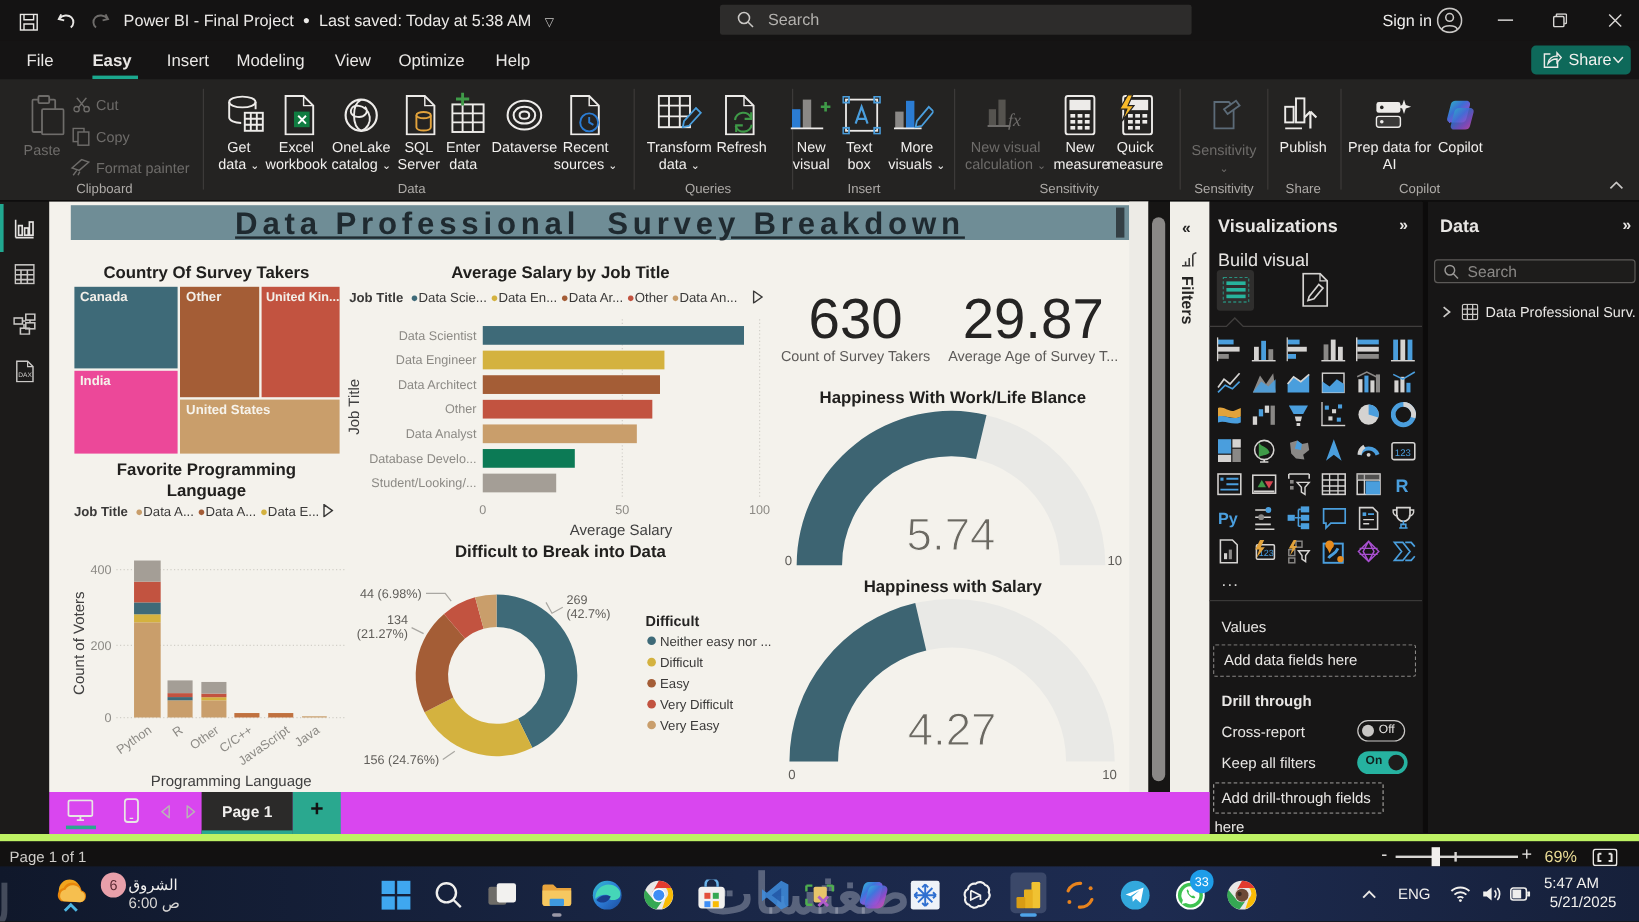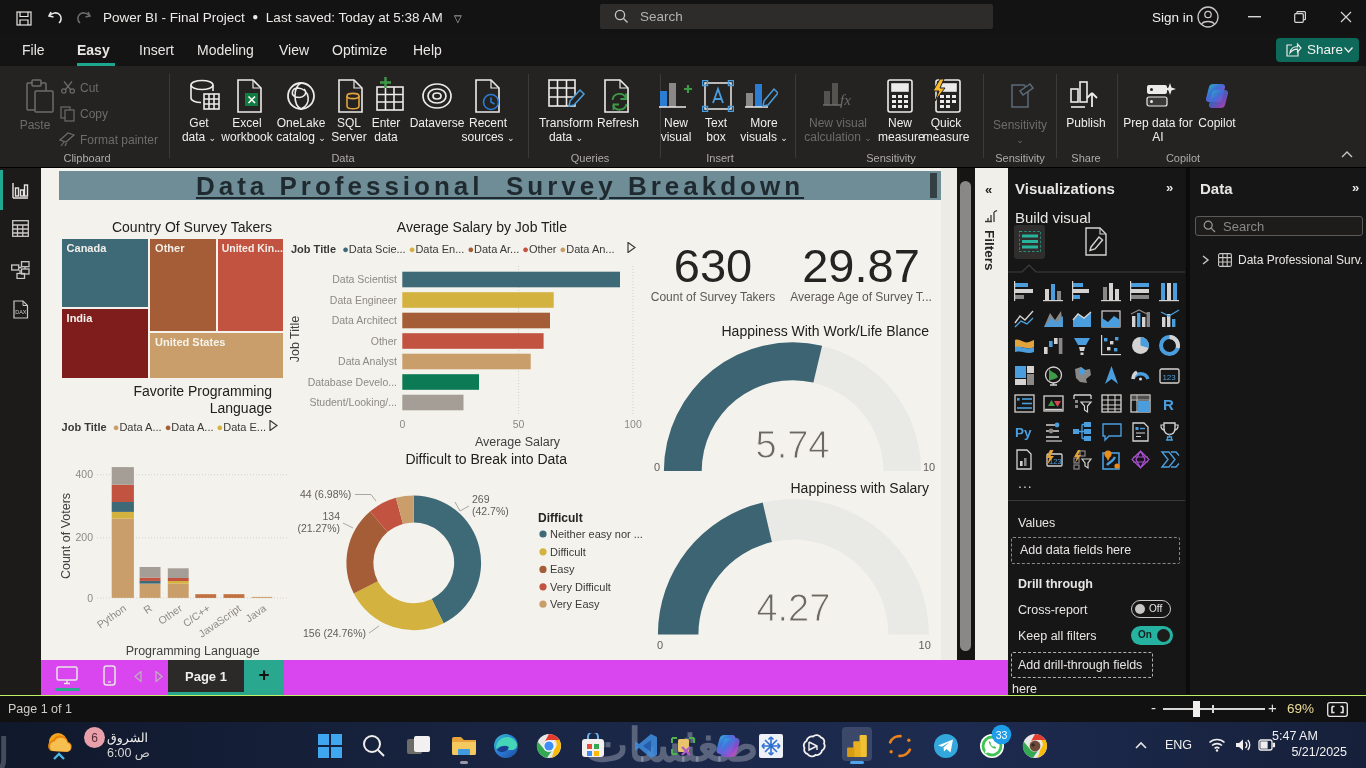--- a/index.html
+++ b/index.html
@@ -20,24 +20,24 @@
 .rtext { position:absolute; font-size:12px; color:#f1efed; text-align:center; line-height:13.5px; }
 .rtext.dis { color:#6e6c6a; }
 .rdiv { position:absolute; top:8px; width:1px; height:84px; background:#3c3a39; }
 
 #sidebar { position:absolute; left:0; top:168px; width:41px; height:527px; background:#1c1b1a; }
 #sidebar .act { position:absolute; left:0; top:2px; width:3px; height:40px; background:#21a890; }
 
 #canvas { position:absolute; left:41px; top:168px; width:916px; height:492px; background:#f4f2ec; }
 #banner { position:absolute; left:18px; top:3px; width:882px; height:29px; background:#6f8d96; }
 #banner .t { position:absolute; width:100%; top:0px; text-align:center; font-size:26px; font-weight:bold; color:#1f2a30; text-decoration:underline; letter-spacing:4px; }
-.ctitle { position:absolute; font-weight:normal; color:#21201e; font-size:14px; text-align:right; }
+.ctitle { position:absolute; font-weight:bold; color:#21201e; font-size:14px; text-align:center; }
 
 #pagetabs { position:absolute; left:41px; top:660px; width:967px; height:35px; background:#d946ef; }
-#statusbar { position:absolute; left:0; top:695px; width:1366px; height:27px; background:#121111; border-top:1px solid #bef264; color:#cfcdca; font-size:12.5px; }
+#statusbar { position:absolute; left:0; top:695px; width:1366px; height:27px; background:#121111; border-top:6px solid #bef264; color:#cfcdca; font-size:12.5px; }
 #taskbar { position:absolute; left:0; top:722px; width:1366px; height:46px; background:linear-gradient(90deg,#10182b 0%,#1a2747 45%,#1d2b50 70%,#16203a 100%); }
 .tbi { position:absolute; top:733px; width:26px; height:26px; }
 svg { display:block; }
 </style>
 </head>
 <body>
 <div id="app">
   <div id="titlebar">
     <svg class="abs" style="left:16px;top:11px" width="16" height="15" viewBox="0 0 16 15" fill="none" stroke="#e8e6e4" stroke-width="1.2">
       <rect x="1" y="1" width="14" height="13"></rect>
@@ -323,21 +323,21 @@
   <div id="canvas">
     <div id="banner">
         <div class="t">Data Professional&nbsp; Survey Breakdown</div>
         <div class="abs" style="left:871px;top:2px;width:7px;height:25px;background:#343f44"></div>
       </div>
 
     <div class="ctitle" style="left:31px;top:51px;width:200px">Country Of Survey Takers</div>
     <div class="abs" style="left:20.6px;top:71px;width:86.4px;height:67.8px;background:#3e6a78">
         <span style="color:#f2efe9;font-size:11px;font-weight:bold;position:absolute;left:5px;top:3px;white-space:nowrap">Canada</span>
       </div>
-    <div class="abs" style="left:20.6px;top:141.3px;width:86.4px;height:68.3px;background:#7f1d1d">
+    <div class="abs" style="left:20.6px;top:141.3px;width:86.4px;height:68.3px;background:#ec4899">
         <span style="color:#f6f3ec;font-size:11px;font-weight:bold;position:absolute;left:5px;top:3px;white-space:nowrap">India</span>
       </div>
     <div class="abs" style="left:109.1px;top:71px;width:65.6px;height:92.2px;background:#a45d36">
         <span style="color:#f2efe9;font-size:11px;font-weight:bold;position:absolute;left:5px;top:3px;white-space:nowrap">Other</span>
       </div>
     <div class="abs" style="left:109.1px;top:164.5px;width:133.1px;height:45.1px;background:#c99e6b">
         <span style="color:#f6f3ec;font-size:11px;font-weight:bold;position:absolute;left:5px;top:3px;white-space:nowrap">United States</span>
       </div>
     <div class="abs" style="left:176.7px;top:71px;width:65.5px;height:92.2px;background:#c25340">
         <span style="color:#f2efe9;font-size:10.5px;font-weight:bold;position:absolute;left:4px;top:3px;white-space:nowrap">United Kin...</span>
@@ -962,16 +962,16 @@
       </svg>
     <svg class="abs" style="left:1235px;top:738px" width="17" height="14" viewBox="0 0 17 14" fill="#f0efed">
         <path d="M1 5 H4 L8 1.5 V12.5 L4 9 H1 Z"></path>
         <path d="M10.5 4 a4.5 4.5 0 0 1 0 6 M12.8 2 a7.5 7.5 0 0 1 0 10" fill="none" stroke="#f0efed" stroke-width="1.4"></path>
       </svg>
     <svg class="abs" style="left:1256px;top:738px" width="20" height="14" viewBox="0 0 20 14" fill="none" stroke="#f0efed" stroke-width="1.3">
         <rect x="3" y="2" width="13" height="10" rx="2"></rect>
         <path d="M16.8 5.5 h1.6 v3 h-1.6" fill="#f0efed"></path>
         <rect x="5" y="4" width="6" height="6" fill="#f0efed"></rect>
       </svg>
-    <div class="abs" style="left:1272px;top:729px;width:75px;text-align:left;font-size:12.5px;color:#f2f1ef">5:47 AM</div>
+    <div class="abs" style="left:1272px;top:729px;width:75px;text-align:center;font-size:12.5px;color:#f2f1ef">5:47 AM</div>
     <div class="abs" style="left:1272px;top:745px;width:75px;text-align:right;font-size:12.5px;color:#f2f1ef">5/21/2025</div>
   </div>
 </div>
 
 </body></html>

